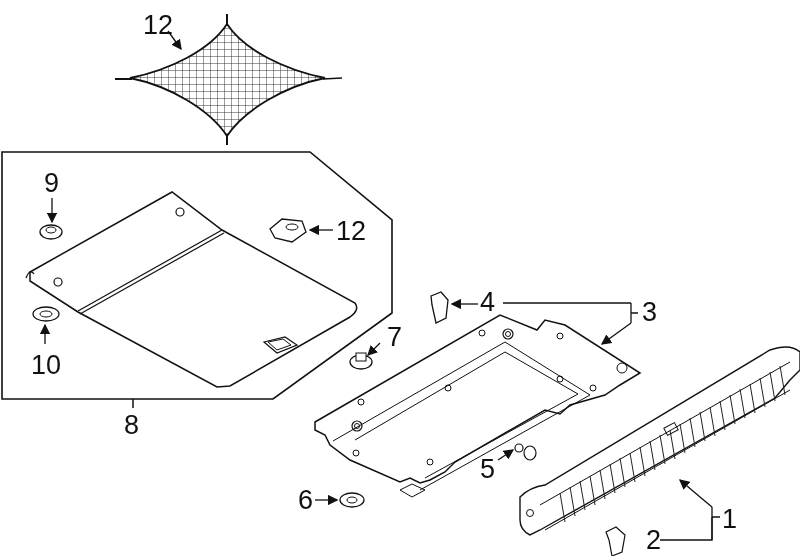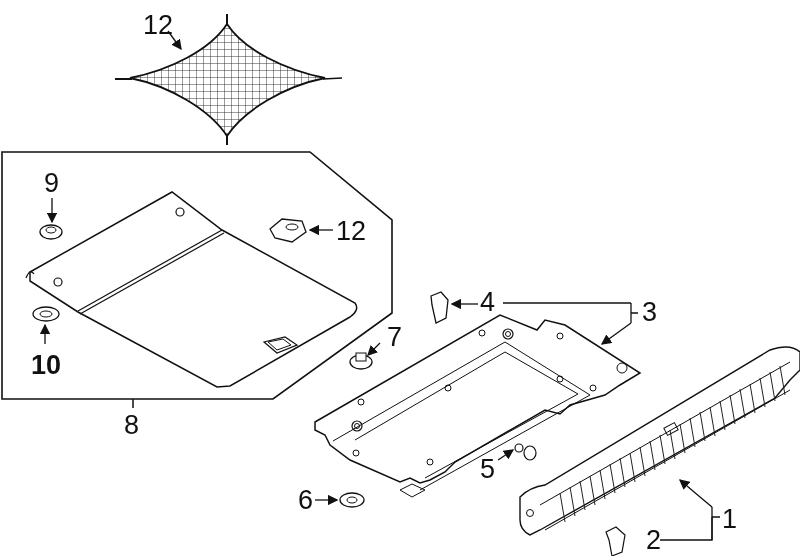--- a/index.html
+++ b/index.html
@@ -144,21 +144,21 @@
   <path d="M712 507 V540 H660" fill="none" stroke="#111" stroke-width="1.3"></path>
 
   <g>
     <path d="M606 532 L616 527 L625 535 L622 552 L612 556 L609 540 Z" fill="#fff" stroke="#111" stroke-width="1.2"></path>
   </g>
 </svg>
 
 <div class="callout" style="left:143px;top:12px;">12</div>
 <div class="callout" style="left:44px;top:170px;">9</div>
 <div class="callout" style="left:336px;top:218px;">12</div>
-<div class="callout" style="left:31px;top:352px;font-weight:bold;">10</div>
+<div class="callout" style="left:31px;top:352px;">10</div>
 <div class="callout" style="left:387px;top:324px;">7</div>
 <div class="callout" style="left:124px;top:412px;">8</div>
 <div class="callout" style="left:480px;top:289px;">4</div>
 <div class="callout" style="left:642px;top:299px;">3</div>
 <div class="callout" style="left:480px;top:456px;">5</div>
 <div class="callout" style="left:298px;top:487px;">6</div>
 <div class="callout" style="left:722px;top:506px;">1</div>
 <div class="callout" style="left:646px;top:527px;">2</div>
 
 <div class="footer-note">PART CAN BE FOUND AS REFERENCE # 12 IN ILLUSTRATION</div>

